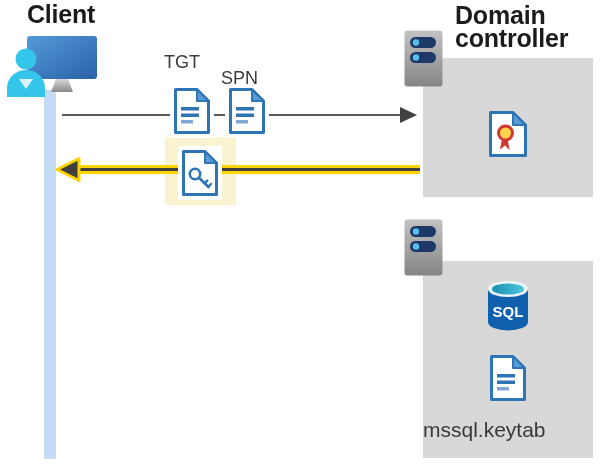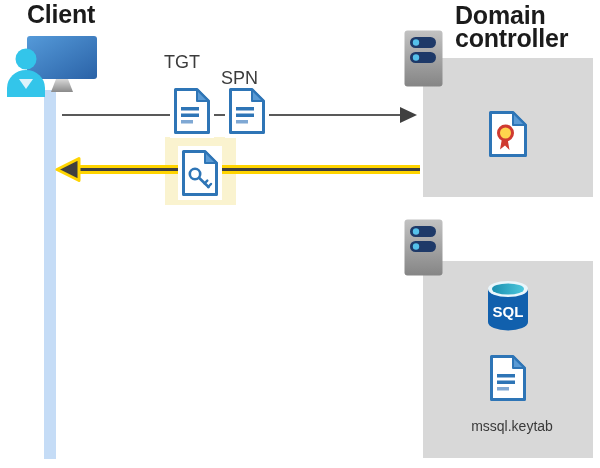--- a/index.html
+++ b/index.html
@@ -28,21 +28,21 @@
     font-size:18px;
     color:#3c3c3c;
     text-align:left;
     width:56px;
   }
   .tgt-label{left:164px;top:52px;}
   .spn-label{left:221px;top:52px;margin-top:16px;}
 
   .keytab-label{
     left:423px;top:418px;width:178px;
-    font-size:14px;color:#3a3a3a;text-align:center;
+    font-size:21px;color:#3a3a3a;
   }
 
   .box{background:var(--box-gray,#d8d8d8);}
   .dc-box{left:423px;top:58px;width:170px;height:139px;}
   .lx-box{left:423px;top:261px;width:170px;height:197px;}
 
   .lifeline{
     left:44px;top:90px;width:12px;height:369px;
     background:var(--lifeline,#c5dcf6);
   }

